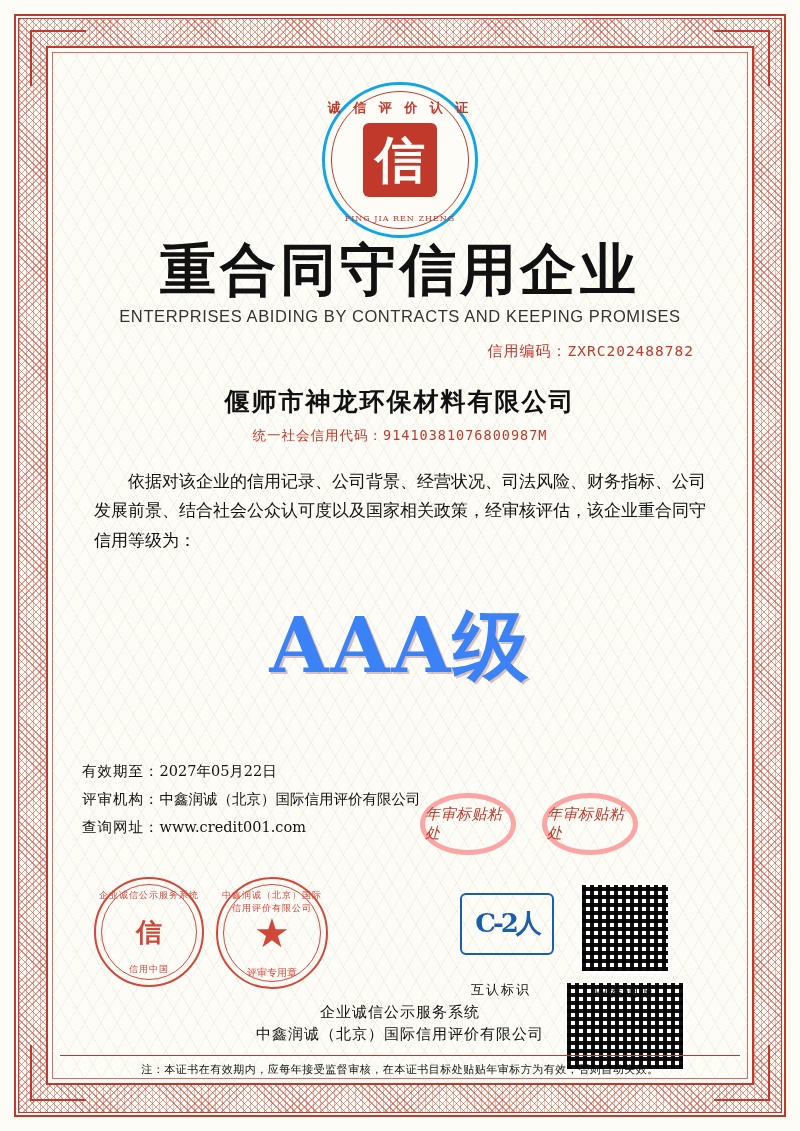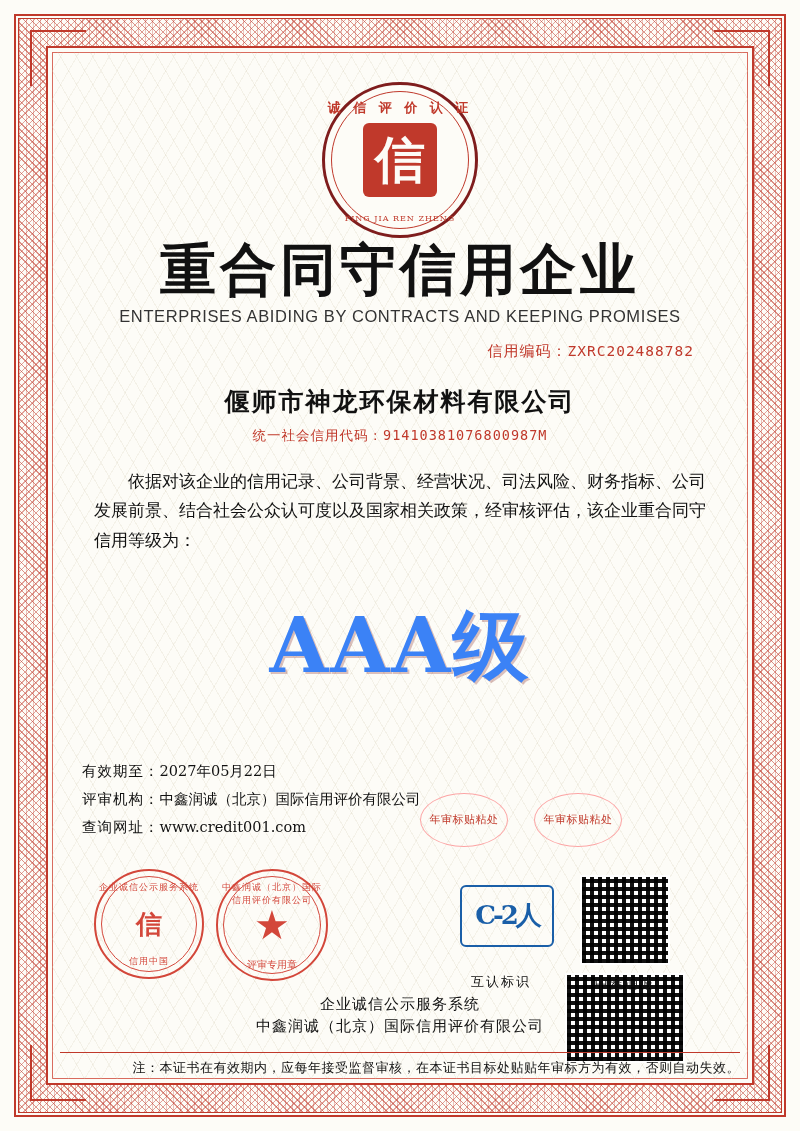--- a/index.html
+++ b/index.html
@@ -81,21 +81,21 @@
     width: 100%;
     display: flex;
     justify-content: center;
     margin-top: 22px;
   }
   .emblem {
     position: relative;
     width: 156px;
     height: 156px;
     border-radius: 50%;
-    border: 3px solid #7f1d1d;
+    border: 3px solid #0ea5e9;
     box-sizing: border-box;
     background: #fdfcf7;
   }
   .emblem:before {
     content: "";
     position: absolute;
     left: 6px; top: 6px; right: 6px; bottom: 6px;
     border: 1px solid #c0392b;
     border-radius: 50%;
   }
@@ -243,29 +243,30 @@
     margin-left: 6px;
   }
   .stamp-slots {
     margin-top: 12px;
     display: flex;
     gap: 26px;
   }
   .stamp-slot {
     width: 86px;
     height: 52px;
-    border: 1px solid #fca5a5;
+    border: 5px solid #fca5a5;
     border-radius: 50%;
     display: flex;
     align-items: center;
     justify-content: center;
     color: #c0392b;
-    font-size: 11px;
+    font-size: 15px;
     letter-spacing: 0.5px;
     font-family: "DejaVu Serif", serif;
+    font-style: italic;
   }
 
   
   .seals-row {
     position: relative;
     margin-top: 22px;
     height: 120px;
   }
   .seal {
     position: absolute;
@@ -372,24 +373,24 @@
     font-family: "DejaVu Serif", serif;
     font-size: 15px;
     letter-spacing: 1px;
     line-height: 1.5;
   }
 
   .note {
     position: absolute;
     left: 0; right: 0;
     bottom: -6px;
-    text-align: right;
-    color: #111111;
-    font-family: "DejaVu Serif", serif;
-    font-size: 13px;
+    text-align: center;
+    color: #111111;
+    font-family: "DejaVu Serif", serif;
+    font-size: 11px;
     letter-spacing: 0.5px;
     padding-top: 6px;
     border-top: 1px solid #c0392b;
   }
 </style>
 </head>
 <body>
 
 <div class="certificate">
 

